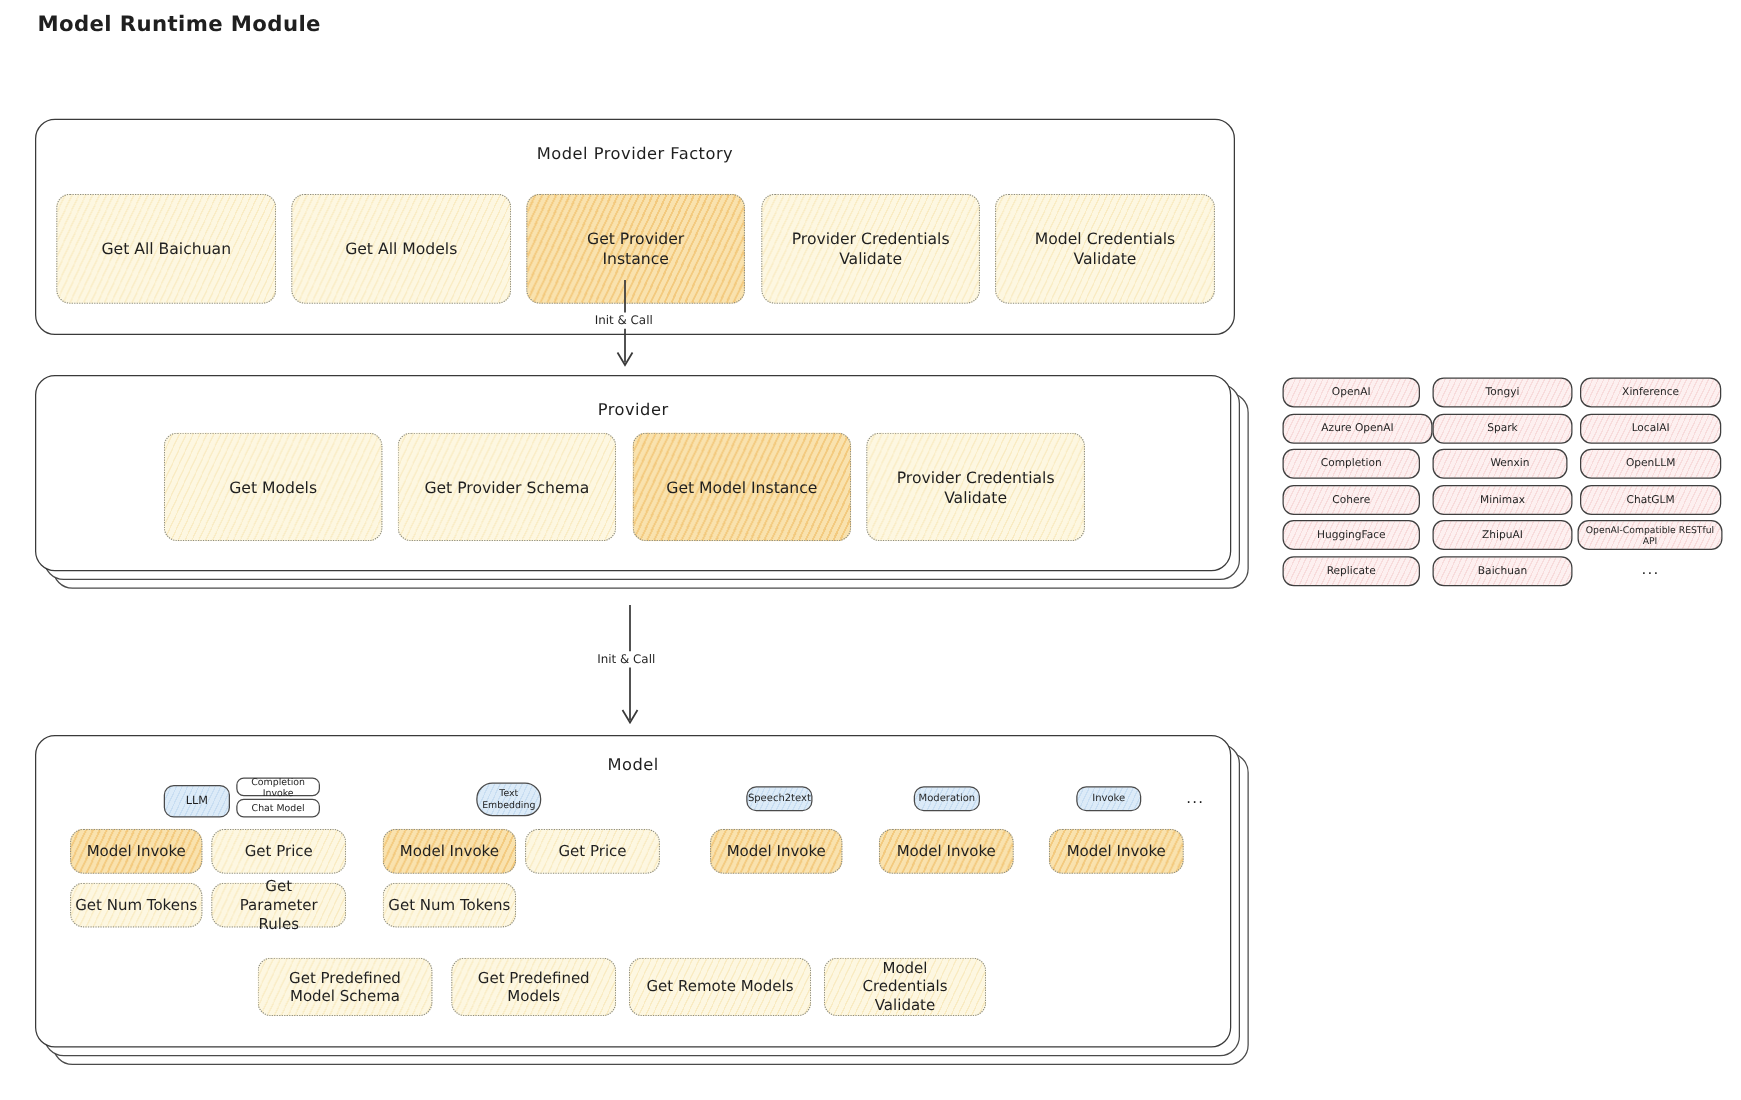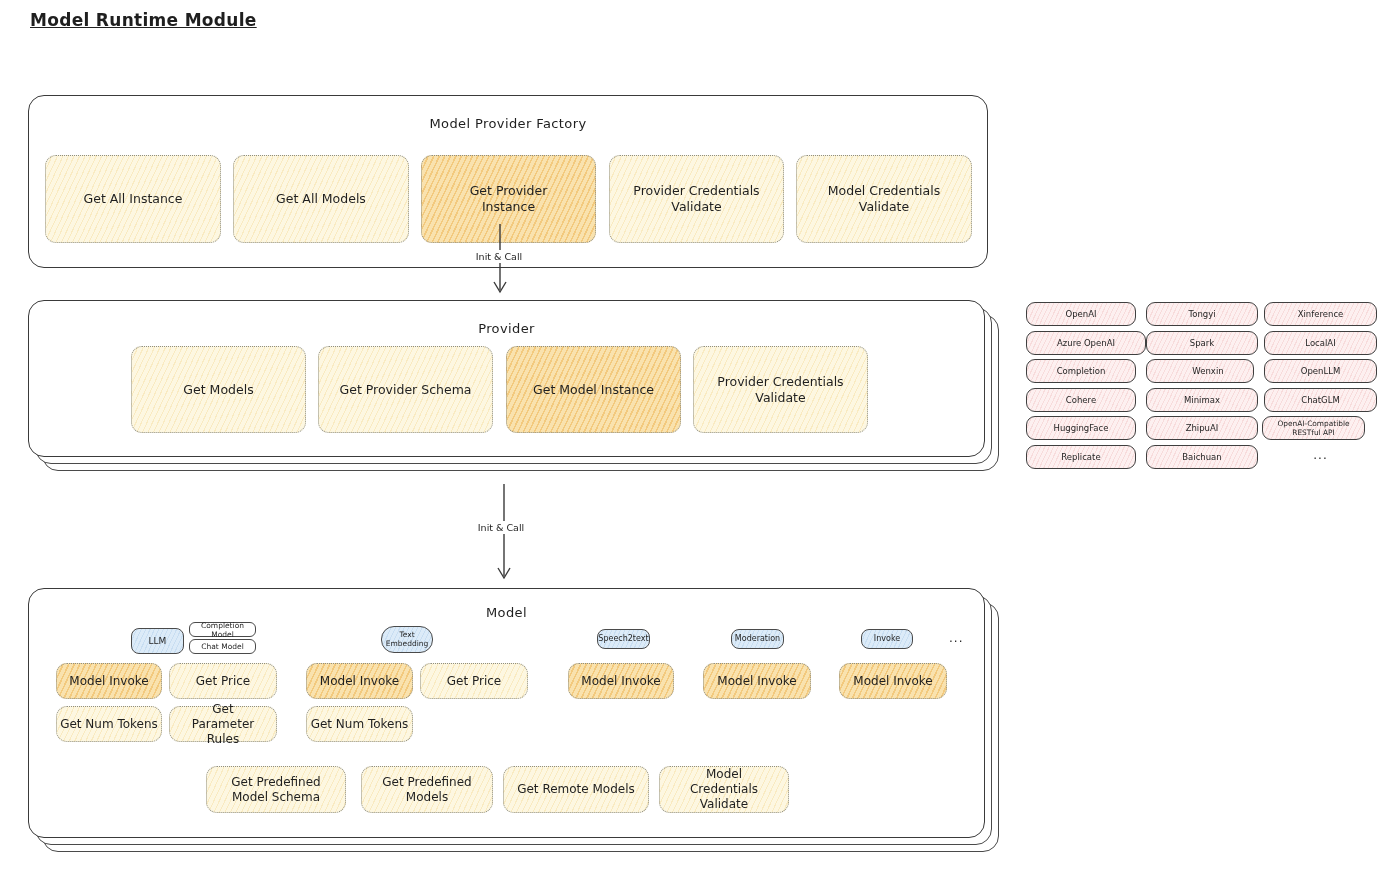--- a/index.html
+++ b/index.html
@@ -76,25 +76,25 @@
     font-size: 9.5px; text-align: center;
   }
   .dots { font-size: 12px; letter-spacing: 1px; }
   svg line, svg polyline { stroke: #3a3a3a; stroke-width: 1.4; fill: none; }
 </style>
 </head>
 <body>
 
 <div class="canvas">
 
-  <div class="abs title" style="left:30px; top:10px;text-decoration:underline;">Model Runtime Module</div>
+  <div class="abs title" style="left:30px; top:10px;">Model Runtime Module</div>
 
   <div class="abs frame" style="left:28px; top:47px; width:960px; height:173px;margin-top:48px;">
     <div class="frame-title abs" style="top:20px;">Model Provider Factory</div>
-    <div class="node fill-yellow abs" style="left:16px;  top:59px; width:176px; height:88px; padding:0 26px;">Get All Instance</div>
+    <div class="node fill-yellow abs" style="left:16px;  top:59px; width:176px; height:88px; padding:0 26px;">Get All Baichuan</div>
     <div class="node fill-yellow abs" style="left:204px; top:59px; width:176px; height:88px; padding:14px 26px;">Get All Models</div>
     <div class="node fill-orange abs" style="left:392px; top:59px; width:175px; height:88px; padding:0 30px;">Get Provider Instance</div>
     <div class="node fill-yellow abs" style="left:580px; top:59px; width:175px; height:88px; padding:0 22px;">Provider Credentials Validate</div>
     <div class="node fill-yellow abs" style="left:767px; top:59px; width:176px; height:88px; padding:0 26px;">Model Credentials Validate</div>
   </div>
 
   <svg class="abs" style="left:492px; top:224px;" width="16" height="72">
     <line x1="8" y1="0" x2="8" y2="66"></line>
     <polyline points="2,58 8,68 14,58"></polyline>
   </svg>
@@ -121,36 +121,36 @@
   <div class="abs pill-pink" style="left:1146px; top:331px; width:112px; height:24px;">Spark</div>
   <div class="abs pill-pink" style="left:1146px; top:359px; width:108px; height:24px;padding-left:16px;">Wenxin</div>
   <div class="abs pill-pink" style="left:1146px; top:388px; width:112px; height:24px;">Minimax</div>
   <div class="abs pill-pink" style="left:1146px; top:416px; width:112px; height:24px;">ZhipuAI</div>
   <div class="abs pill-pink" style="left:1146px; top:445px; width:112px; height:24px;">Baichuan</div>
 
   <div class="abs pill-pink" style="left:1264px; top:302px; width:113px; height:24px;">Xinference</div>
   <div class="abs pill-pink" style="left:1264px; top:331px; width:113px; height:24px;">LocalAI</div>
   <div class="abs pill-pink" style="left:1264px; top:359px; width:113px; height:24px;">OpenLLM</div>
   <div class="abs pill-pink" style="left:1264px; top:388px; width:113px; height:24px;">ChatGLM</div>
-  <div class="abs pill-pink" style="left:1262px; top:416px; width:103px; height:24px; font-size:7.4px;">OpenAI-Compatible RESTful API</div>
+  <div class="abs pill-pink" style="left:1262px; top:416px; width:116px; height:24px; font-size:7.4px;">OpenAI-Compatible RESTful API</div>
   <div class="abs dots" style="left:1264px; top:448px; width:113px; text-align:center;">...</div>
 
   <svg class="abs" style="left:496px; top:484px;" width="16" height="98">
     <line x1="8" y1="0" x2="8" y2="92"></line>
     <polyline points="2,84 8,94 14,84"></polyline>
   </svg>
   <div class="abs arrow-label" style="left:470px; top:521px; width:62px;">Init &amp; Call</div>
 
   <div class="abs stack-layer" style="left:42px; top:602px; width:957px; height:250px;"></div>
   <div class="abs stack-layer" style="left:35px; top:595px; width:957px; height:250px;"></div>
   <div class="abs frame" style="left:28px; top:588px; width:957px; height:250px;">
     <div class="frame-title abs" style="top:16px;">Model</div>
 
     <div class="tag-blue abs" style="left:102px; top:39px; width:53px; height:26px; font-size:9px;">LLM</div>
-    <div class="tag-white abs" style="left:160px; top:33px; width:67px; height:15px;">Completion Model</div>
+    <div class="tag-white abs" style="left:160px; top:33px; width:67px; height:15px;">Completion Invoke</div>
     <div class="tag-white abs" style="left:160px; top:50px; width:67px; height:15px;">Chat Model</div>
     <div class="tag-blue abs" style="left:352px; top:37px; width:52px; height:27px; font-size:7.5px; padding:0 8px;border-radius:13px;">Text Embedding</div>
     <div class="tag-blue abs" style="left:568px; top:40px; width:53px; height:20px;">Speech2text</div>
     <div class="tag-blue abs" style="left:702px; top:40px; width:53px; height:20px;">Moderation</div>
     <div class="tag-blue abs" style="left:832px; top:40px; width:52px; height:20px;">Invoke</div>
     <div class="abs dots" style="left:920px; top:42px;">...</div>
 
     <div class="node fill-orange abs" style="left:27px; top:74px; width:106px; height:36px; font-size:12px;">Model Invoke</div>
     <div class="node fill-yellow abs" style="left:140px; top:74px; width:108px; height:36px; font-size:12px;">Get Price</div>
     <div class="node fill-orange abs" style="left:277px; top:74px; width:107px; height:36px; font-size:12px;">Model Invoke</div>

